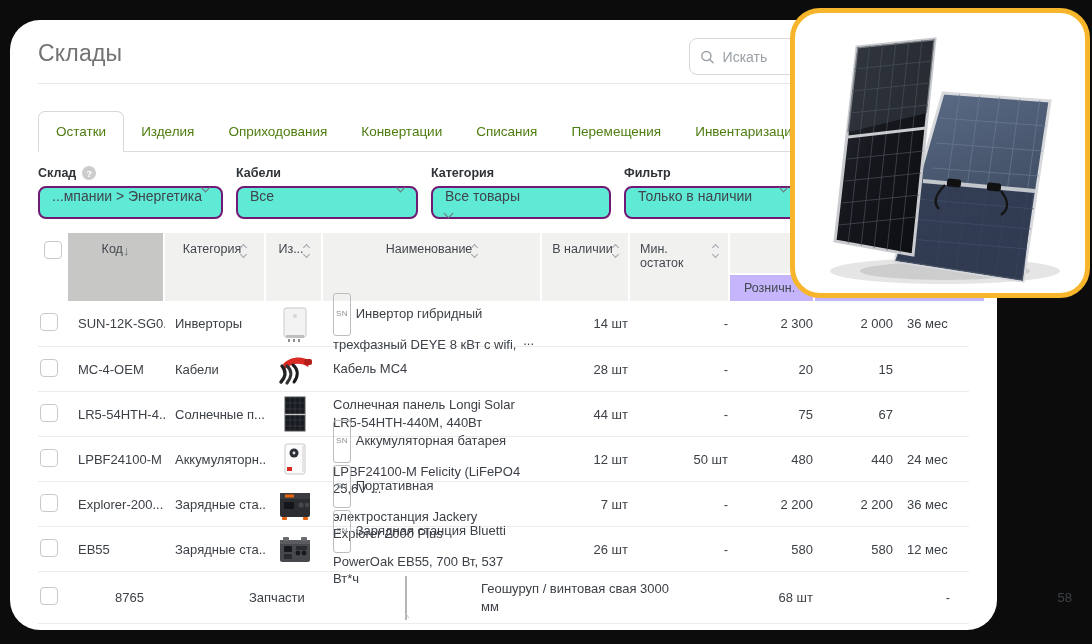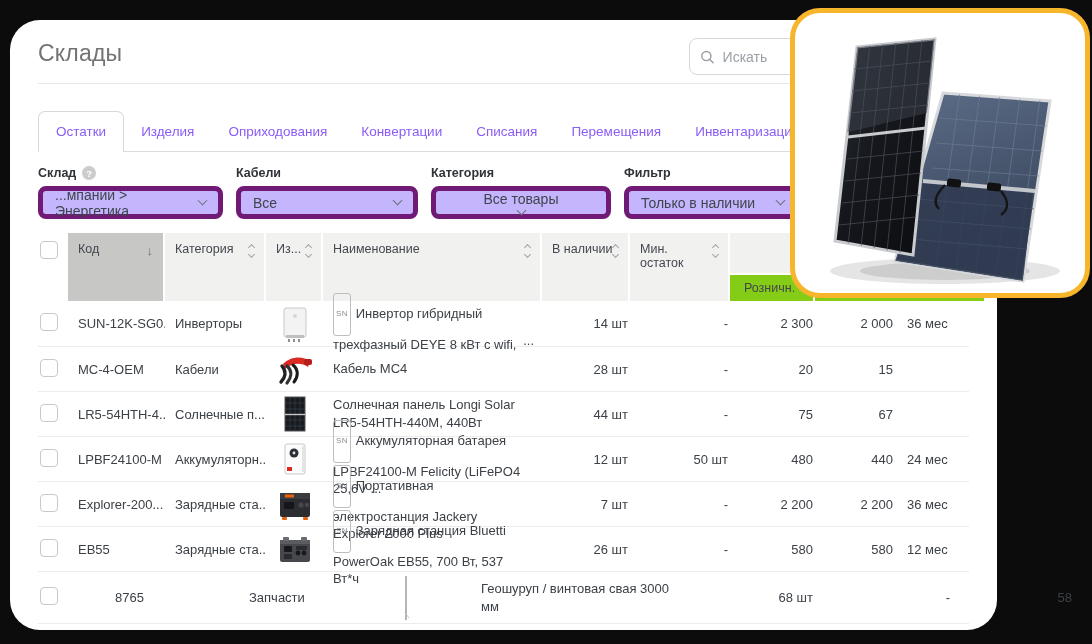--- a/index.html
+++ b/index.html
@@ -27,59 +27,59 @@
     border:none; outline:none; font-size:14px; color:#3f454d; width:100%;
     font-family:"Liberation Sans", sans-serif;
   }
   .search-box input::placeholder { color:#9aa0a6; }
   
   .tabbar {
     display:flex; align-items:flex-end; margin:24px 28px 0 28px;
     border-bottom:1px solid #dcdcdc; height:44px;
   }
   .tab {
-    font-size:13.5px; color:#8b5cf6; padding:12px 17px; white-space:nowrap;
+    font-size:13.5px; color:#4d7c0f; padding:12px 17px; white-space:nowrap;
     cursor:default; position:relative;
   }
   .tab.active {
     background:#fff; border:1px solid #d8d8d8; border-bottom:1px solid #fff;
     border-radius:7px 7px 0 0; margin-bottom:-1px;
   }
   
   .filters { display:flex; margin:14px 28px 0 28px; gap:13px; }
   .filter { display:flex; flex-direction:column; gap:6px; }
   .filter-label { font-size:12.5px; font-weight:bold; color:#2f3337; display:flex; align-items:center; gap:6px; }
   .help-dot {
     width:14px; height:14px; border-radius:50%; background:#cccccc; color:#fff;
     font-size:9.5px; font-weight:bold; display:inline-flex; align-items:center; justify-content:center;
   }
   .select {
-    height:33px; background:#c4b5fd; border:5px solid #701a75; border-radius:8px;
-    display:flex; align-items:center; justify-content:space-between;
+    height:33px; background:#5eead4; border:2px solid #701a75; border-radius:8px;
+    display:flex; justify-content:space-between;
     padding:0 12px; font-size:14px; color:#3f454d; cursor:default;
   }
   .f0 .select { width:185px; } .f1 .select { width:182px; }
   .f2 .select { width:180px;flex-direction:column; } .f3 .select { width:177px; }
   .chev { width:7px; height:7px; border-right:1.4px solid #6d7277; border-bottom:1.4px solid #6d7277; transform:rotate(45deg); margin-top:-4px; }
   
   .table { margin:14px 28px 0 28px; }
   .grid-cols { display:grid; grid-template-columns:30px 97px 101px 57px 219px 88px 100px 85px 80px 89px; }
   .thead { height:68px; }
   .th { background:#f1f1f0; margin-right:2px; padding:9px 10px 0 10px; font-size:12.5px; color:#42474d;
-        display:flex; justify-content:space-between; align-items:flex-start; }
+        display:flex; justify-content:center; align-items:flex-start; }
   .th-check { background:transparent; padding:8px 0 0 2px; }
   .th-code { background:#c7c7c6; }
   .sortpair { display:inline-flex; flex-direction:column; gap:2px; margin-top:3px; }
   .cu { width:5px; height:5px; border-left:1.4px solid #9fa4a9; border-top:1.4px solid #9fa4a9; transform:rotate(45deg); }
   .cd { width:5px; height:5px; border-left:1.4px solid #9fa4a9; border-top:1.4px solid #9fa4a9; transform:rotate(225deg); }
   .arrow-down { color:#6b7075; font-size:13px; margin-top:1px; }
   .th-group { grid-column:span 3; display:flex; flex-direction:column; }
   .group-top { height:40px; background:#f1f1f0; margin-bottom:2px; }
   .group-sub { display:flex; height:26px; }
-  .sub-cell { background:#84cc16; font-size:12.5px; color:#42474d; display:flex; align-items:center; padding-left:14px; }
+  .sub-cell { background:#c4b5fd; font-size:12.5px; color:#42474d; display:flex; align-items:center; padding-left:14px; }
   .sub-p1 { width:83px; margin-right:2px; }
   .sub-rest { flex:1; }
   
   .trow { align-items:center; border-bottom:1px solid #ececec; height:45px; position:relative; }
   .trow.h46 { height:46px; } .trow.h52 { height:52px;gap:37px; }
   .cell { font-size:13px; color:#3c4147; padding:0 10px; overflow:hidden; white-space:nowrap; }
   .cell-check { padding:0 0 0 2px; }
   .checkbox { width:18px; height:18px; border:1.5px solid #c9c9c9; border-radius:4px; background:#fff; display:inline-block; }
   .cell-img { display:flex; justify-content:center; align-items:center; padding:0; }
   .cell-name { white-space:normal; line-height:1.35; font-size:13px; padding-right:14px; position:relative; }

